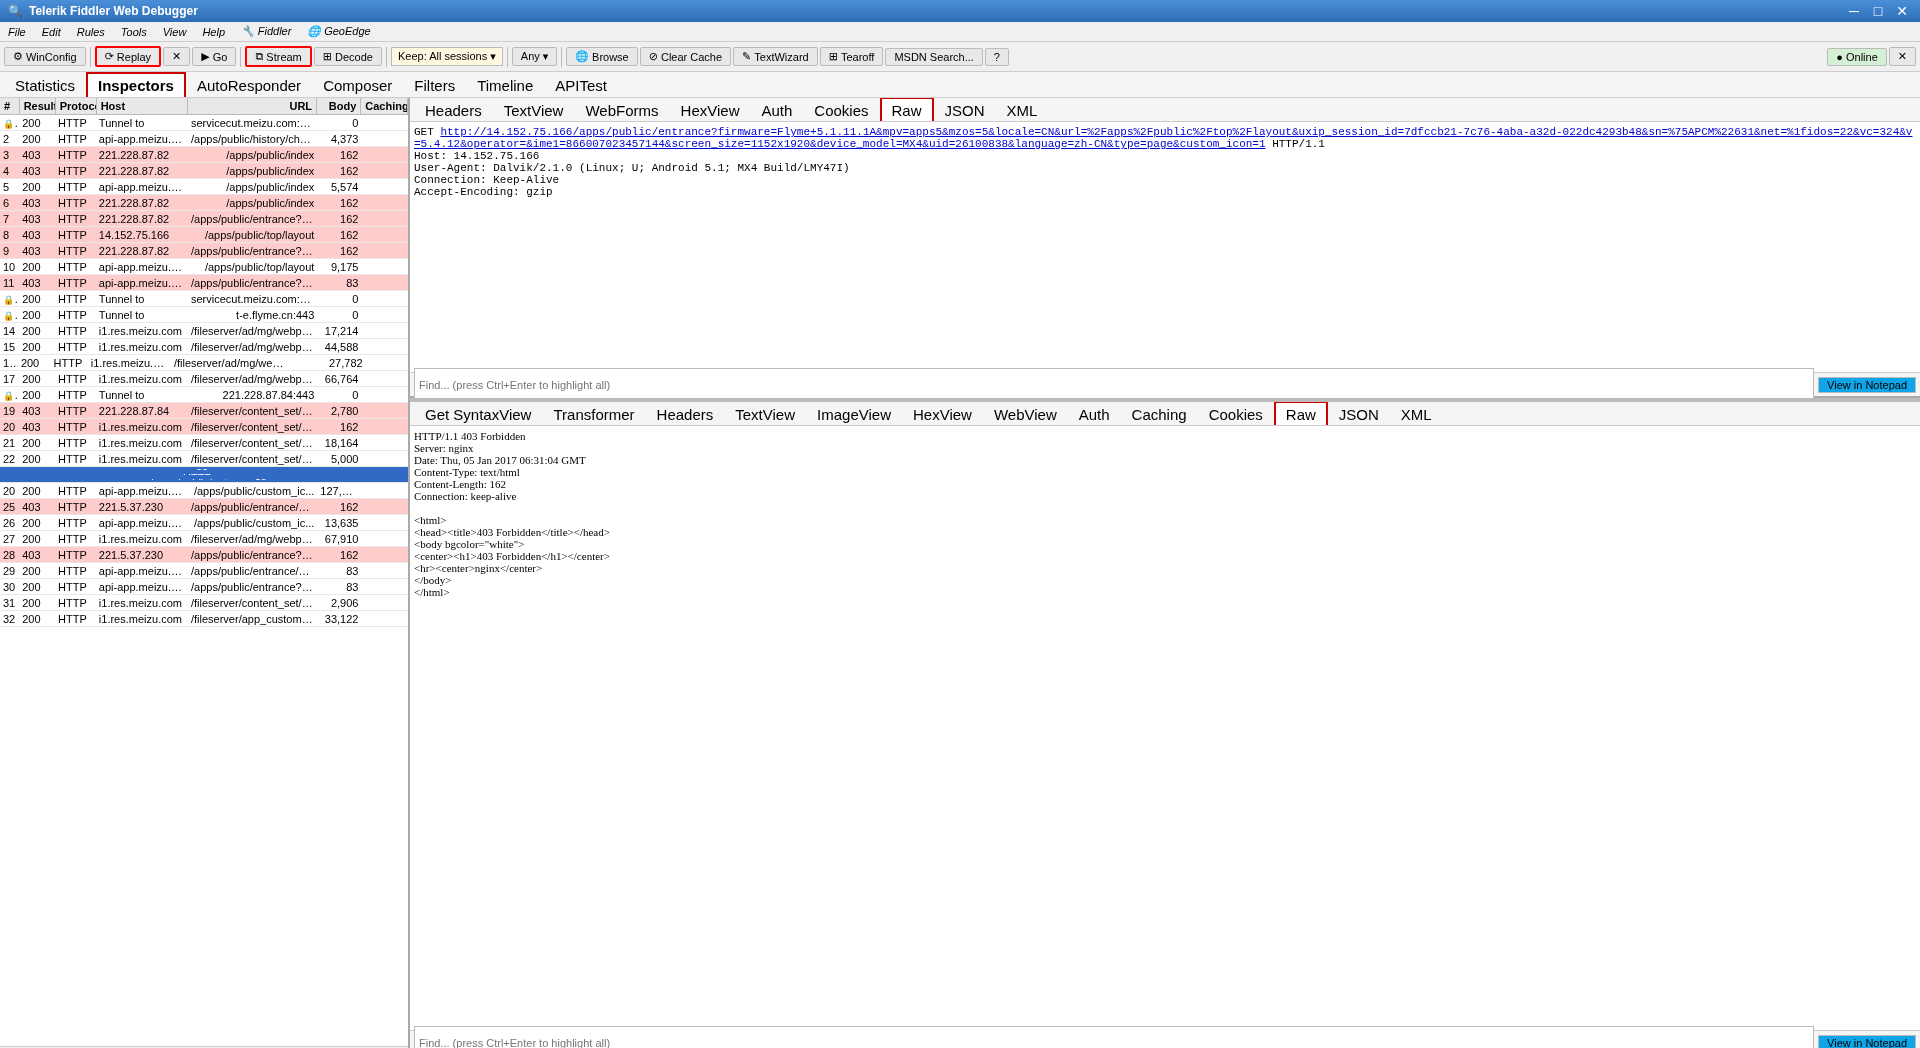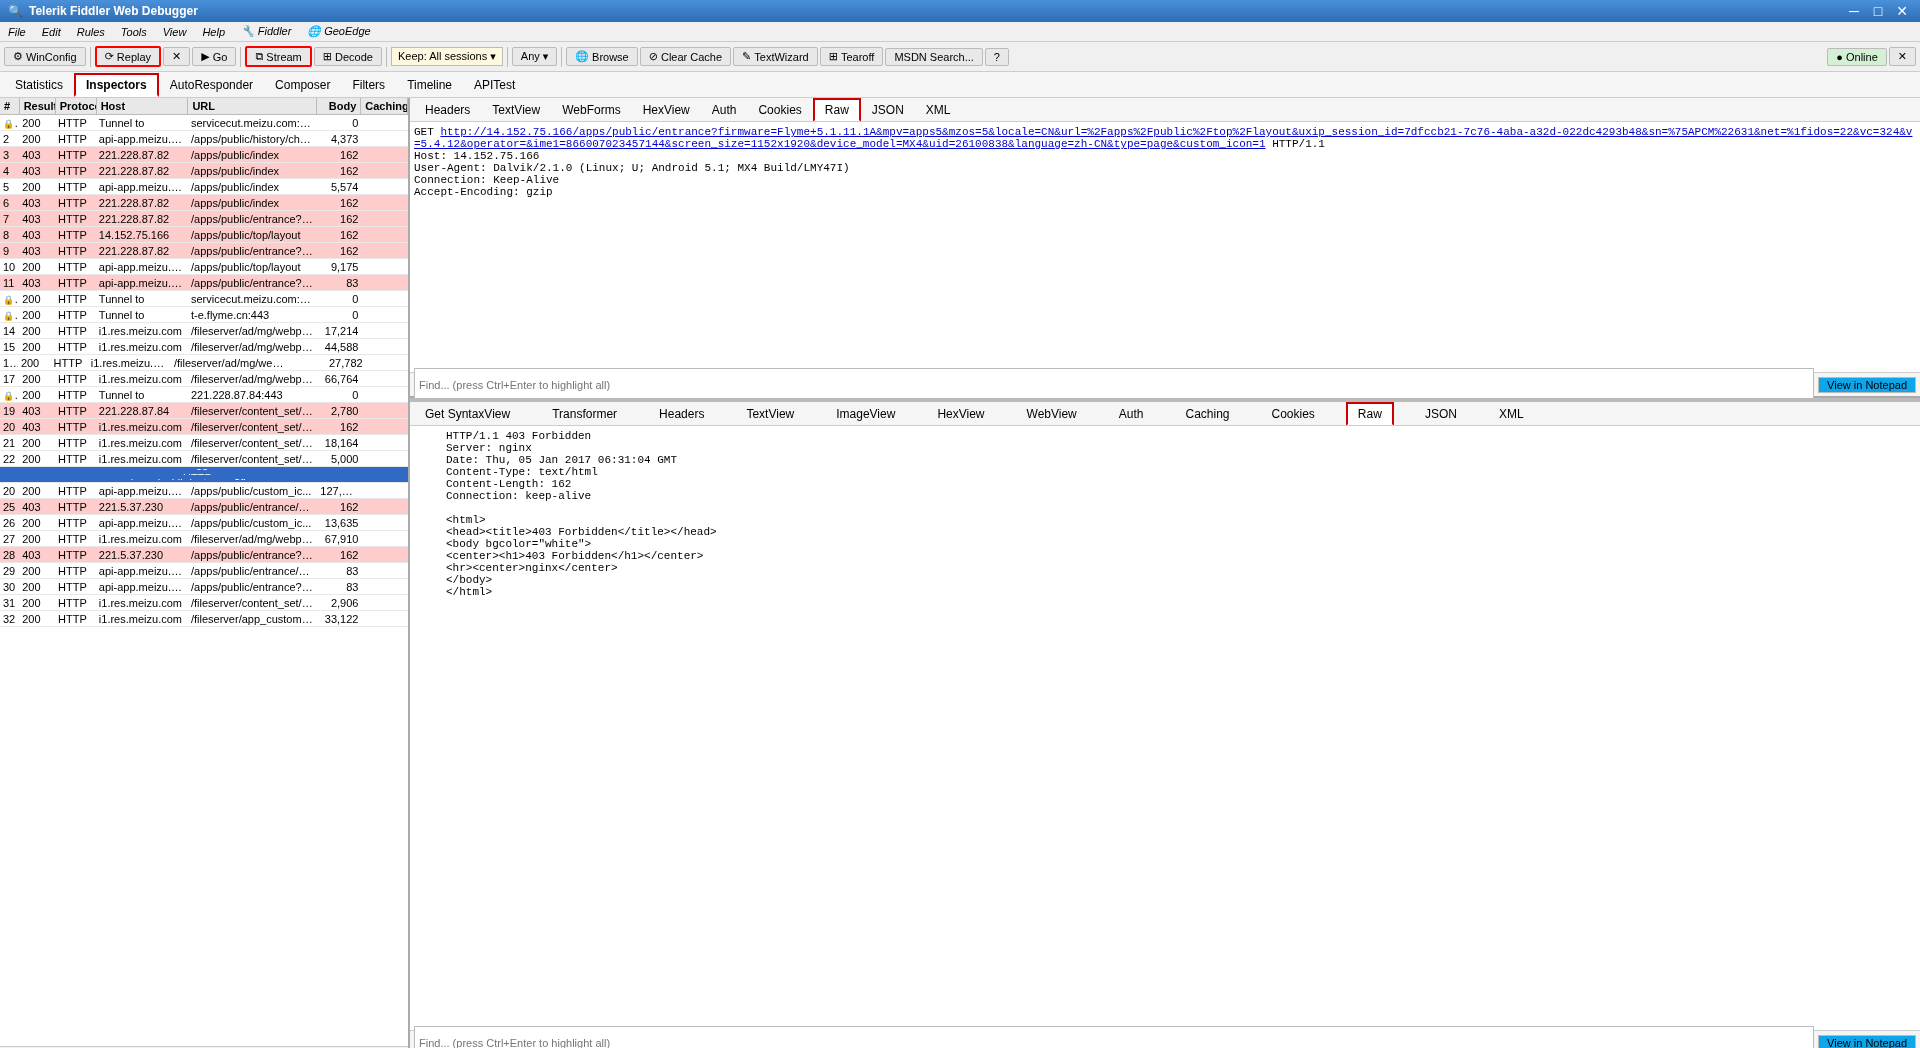--- a/index.html
+++ b/index.html
@@ -15,36 +15,36 @@
     .menu-bar { background: #f0f0f0; height: 20px; display: flex; align-items: center; border-bottom: 1px solid #ccc; }
     .menu-item { padding: 2px 8px; cursor: pointer; font-size: 11px; font-style: italic; }
     
     
     .toolbar { background: #f0f0f0; height: 30px; display: flex; align-items: center; padding: 2px 4px; gap: 2px; border-bottom: 1px solid #ccc; flex-wrap: nowrap; overflow: hidden; }
     .toolbar-btn { background: #e8e8e8; border: 1px solid #bbb; padding: 2px 8px; cursor: pointer; font-size: 11px; border-radius: 2px; white-space: nowrap; display: flex; align-items: center; gap: 3px; }
     .toolbar-separator { width: 1px; height: 20px; background: #bbb; margin: 0 2px; }
 
     
     .inspectors-tabs { background: #f5f5f5; border-bottom: 1px solid #ccc; display: flex; align-items: center; height: 26px; padding: 0 4px; overflow: hidden; }
-    .tab { padding: 3px 10px; cursor: pointer; font-size: 12px; border: 1px solid transparent; border-bottom: none; background: transparent; white-space: nowrap; }
+    .tab { padding: 3px 10px; cursor: pointer; font-size: 15px; border: 1px solid transparent; border-bottom: none; background: transparent; white-space: nowrap; }
     .tab.active { background: white; border: 1px solid #bbb; border-bottom: 1px solid white; margin-bottom: -1px; }
     .tab.highlighted { background: white; border: 2px solid #cc0000; border-bottom: 2px solid white; margin-bottom: -1px; }
     
     
     .main-container { display: flex; height: calc(100vh - 92px); }
     
     
     .sessions-panel { width: 410px; min-width: 410px; display: flex; flex-direction: column; border-right: 2px solid #aaa; background: white; }
     .sessions-header { display: flex; background: #e8e8e8; border-bottom: 1px solid #bbb; }
     .sessions-col-header { padding: 2px 4px; font-size: 11px; font-weight: bold; border-right: 1px solid #bbb; white-space: nowrap; overflow: hidden; cursor: pointer; }
     .col-num { width: 22px; }
     .col-result { width: 42px; }
     .col-protocol { width: 48px; }
     .col-host { width: 110px; }
-    .col-url { width: 155px; }
+    .col-url { width: 155px; text-align: right; }
     .col-body { width: 52px; text-align: right; }
     .col-caching { width: 55px; }
     
     .sessions-list { overflow-y: auto; flex: 1; }
     .session-row { display: flex; align-items: center; height: 16px; border-bottom: 1px solid #e8e8e8; cursor: pointer; font-size: 11px; }
     .session-row.selected { background: #316ac5; color: white; }
     .session-row.error { background: #ffcccc; }
     .session-row.error.selected { background: #316ac5; color: white; flex-direction: column; }
     .session-cell { padding: 0 3px; overflow: hidden; white-space: nowrap; text-overflow: ellipsis; }
     
@@ -54,22 +54,22 @@
     
     .request-panel { flex: 0 0 300px; display: flex; flex-direction: column; border-bottom: 2px solid #aaa; }
     .request-tabs { background: #f5f5f5; border-bottom: 1px solid #ccc; display: flex; align-items: center; height: 24px; padding: 0 4px; overflow: hidden; }
     .request-content { flex: 1; overflow: auto; background: white; font-family: 'Courier New', monospace; font-size: 11px; padding: 4px; }
     .request-find-bar { height: 24px; display: flex; align-items: center; background: #f5f5f5; border-top: 1px solid #ccc; padding: 0 4px; gap: 4px; }
     .find-input { flex: 1; height: 18px; border: 1px solid #bbb; font-size: 11px; padding: 16px 4px; }
     .find-btn { background: #0ea5e9; border: 1px solid #bbb; padding: 1px 8px; cursor: pointer; font-size: 11px; }
     
     
     .response-panel { flex: 1; display: flex; flex-direction: column; }
-    .response-tabs { background: #f5f5f5; border-bottom: 1px solid #ccc; display: flex; align-items: center; height: 24px; padding: 0 4px; overflow: hidden; gap: 20px; }
-    .response-content { flex: 1; overflow: auto; background: white; font-family: Liberation Mono, monospace; font-size: 11px; padding: 4px; margin-left: 32px; }
+    .response-tabs { background: #f5f5f5; border-bottom: 1px solid #ccc; display: flex; align-items: center; height: 24px; padding: 0 4px; overflow: hidden; }
+    .response-content { flex: 1; overflow: auto; background: white; font-family: Liberation Serif, serif; font-size: 11px; padding: 4px; }
     .response-find-bar { height: 24px; display: flex; align-items: center; background: #f5f5f5; border-top: 1px solid #ccc; padding: 0 4px; gap: 4px; }
     
     
     ::-webkit-scrollbar { width: 8px; height: 8px; }
     ::-webkit-scrollbar-track { background: #f1f1f1; }
     ::-webkit-scrollbar-thumb { background: #bbb; }
 
     .req-text { color: #000; white-space: pre-wrap; word-break: break-all; font-size: 11px; }
     .url-highlight { color: #0000cc; text-decoration: underline; }
     

